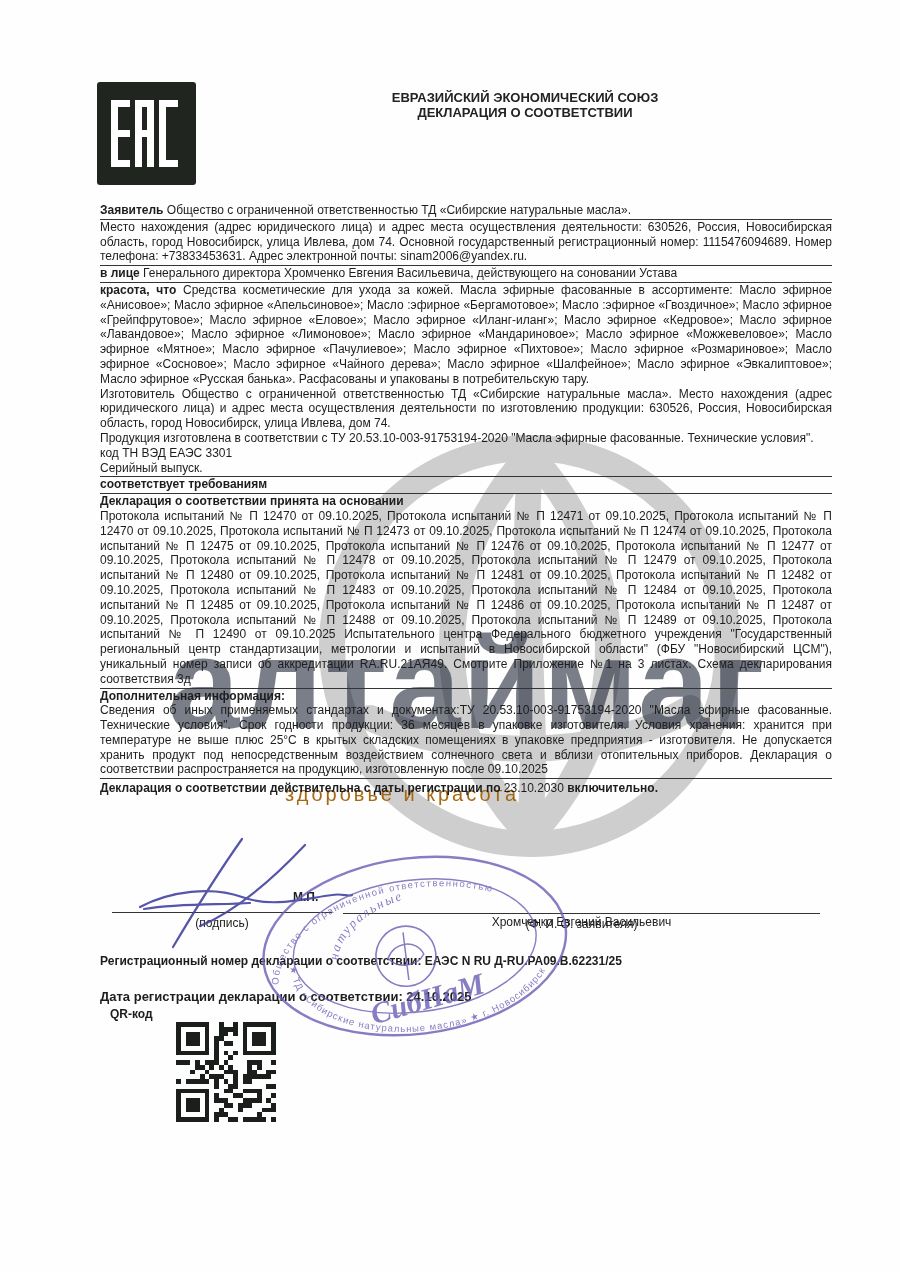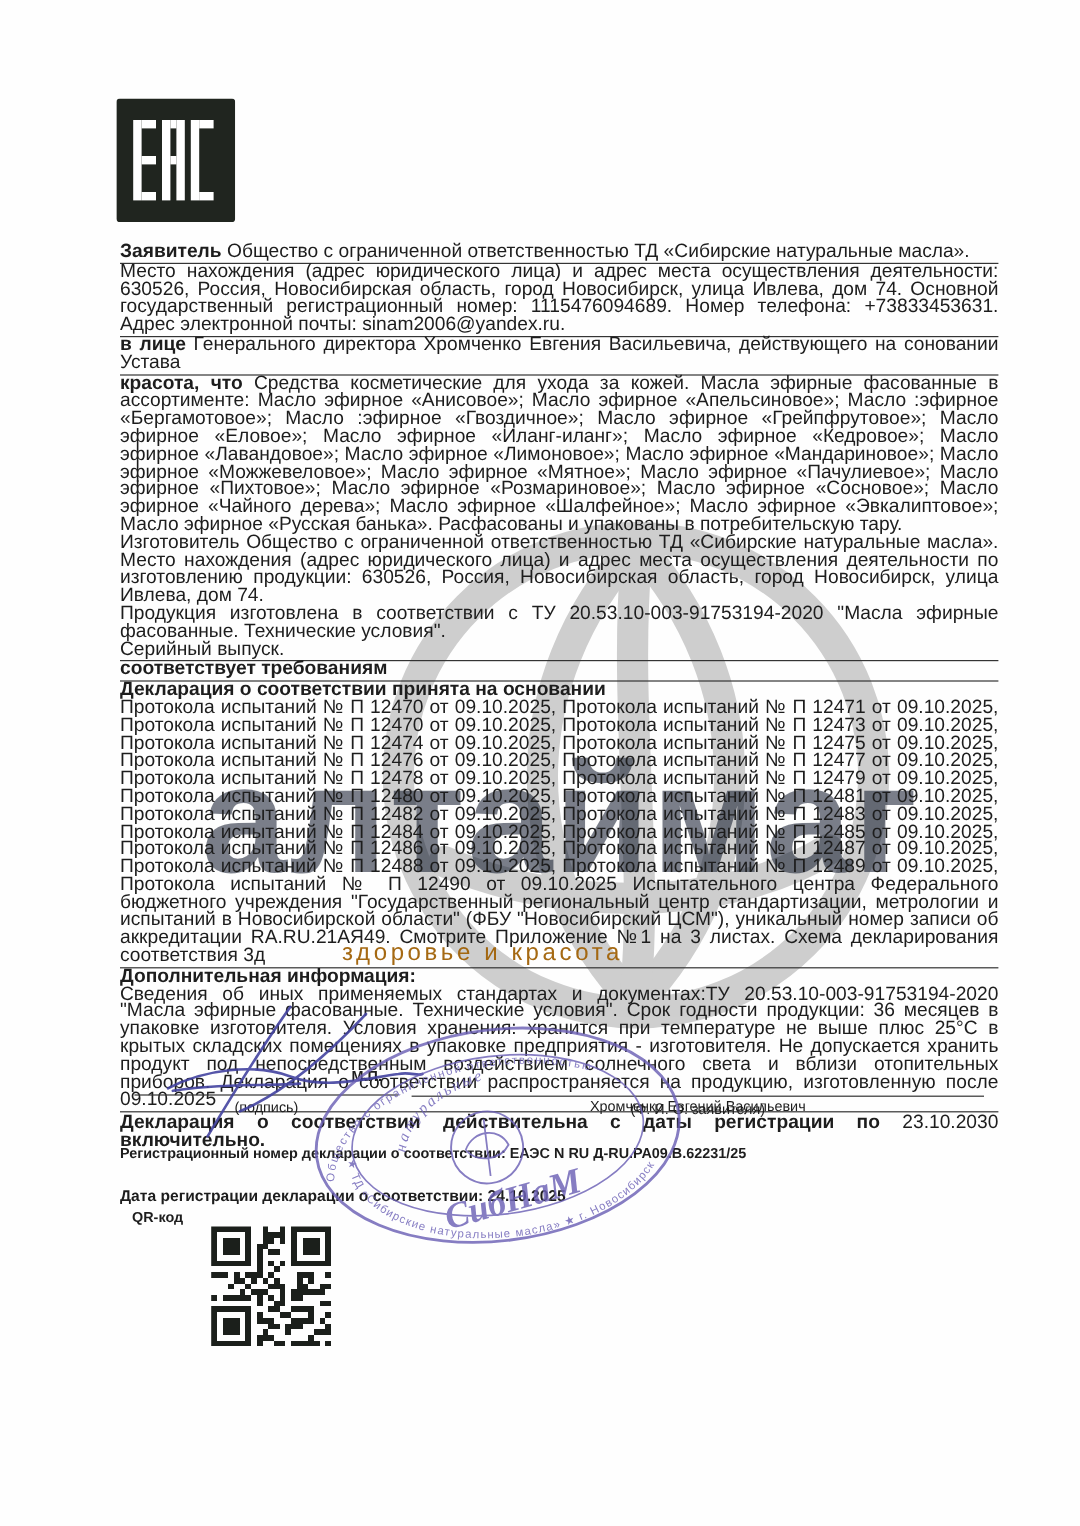--- a/index.html
+++ b/index.html
@@ -9,21 +9,21 @@
   .wm{position:absolute;z-index:1;pointer-events:none;}
   .wm-brand{left:168px;top:620px;font-size:128px;font-weight:bold;letter-spacing:2px;
             color:#0f172a;opacity:.55;white-space:nowrap;line-height:1;}
   .wm-tagline{left:285px;top:783px;font-size:20px;letter-spacing:3px;color:#a16207;opacity:.95;white-space:nowrap;}
   
   .eac-logo{position:absolute;left:97px;top:82px;z-index:2;}
   .doc-title{position:absolute;left:330px;top:90px;width:390px;z-index:2;text-align:center;
              font-weight:bold;font-size:13px;line-height:15px;color:#222;}
   
   .flow{position:absolute;left:100px;top:203px;width:732px;z-index:2;
-        font-size:16px;line-height:14.8px;text-align:justify;}
+        font-size:12px;line-height:14.8px;text-align:justify;}
   .flow p{margin:0;}
   .sec{border-bottom:1.2px solid #343434;padding-bottom:1px;}
   .nosec{padding-top:2px;}
   .bld{font-weight:bold;}
   
   .absline{position:absolute;border-top:1.2px solid #343434;z-index:2;}
   .sig-line-left{left:112px;top:912px;width:220px;}
   .sig-line-right{left:343px;top:913px;width:477px;}
   .sig-caption-left{position:absolute;left:112px;top:916px;width:220px;text-align:center;
                     font-size:12px;z-index:2;}
@@ -66,38 +66,43 @@
     <rect x="38" y="18" width="7" height="67" fill="#fff"></rect>
     <rect x="50" y="18" width="7" height="67" fill="#fff"></rect>
     <rect x="45" y="18" width="5" height="7" fill="#fff"></rect>
     <rect x="45" y="48" width="5" height="7" fill="#fff"></rect>
 
     <rect x="62" y="18" width="7" height="67" fill="#fff"></rect>
     <rect x="69" y="18" width="12" height="7" fill="#fff"></rect>
     <rect x="69" y="78" width="12" height="7" fill="#fff"></rect>
   </svg>
 
+  <div class="doc-title">
+    <div>ЕВРАЗИЙСКИЙ ЭКОНОМИЧЕСКИЙ СОЮЗ</div>
+    <div>ДЕКЛАРАЦИЯ О СООТВЕТСТВИИ</div>
+  </div>
 
   <div class="flow">
     <div class="sec">
       <p><b class="bld">Заявитель</b>
          <span>Общество с ограниченной ответственностью ТД «Сибирские натуральные масла».</span></p>
     </div>
     <div class="sec">
       <p>Место нахождения (адрес юридического лица) и адрес места осуществления деятельности: 630526, Россия, Новосибирская область, город Новосибирск, улица Ивлева, дом 74. Основной государственный регистрационный номер: 1115476094689. Номер телефона: +73833453631. Адрес электронной почты: sinam2006@yandex.ru.</p>
     </div>
     <div class="sec">
       <p><b class="bld">в лице</b>
          <span>Генерального директора Хромченко Евгения Васильевича, действующего на соновании Устава</span></p>
     </div>
     <div class="sec">
       <p><b class="bld">красота, что</b>
          <span>Средства косметические для ухода за кожей. Масла эфирные фасованные в ассортименте: Масло эфирное «Анисовое»; Масло эфирное «Апельсиновое»; Масло :эфирное «Бергамотовое»; Масло :эфирное «Гвоздичное»; Масло эфирное «Грейпфрутовое»; Масло эфирное «Еловое»; Масло эфирное «Иланг-иланг»; Масло эфирное «Кедровое»; Масло эфирное «Лавандовое»; Масло эфирное «Лимоновое»; Масло эфирное «Мандариновое»; Масло эфирное «Можжевеловое»; Масло эфирное «Мятное»; Масло эфирное «Пачулиевое»; Масло эфирное «Пихтовое»; Масло эфирное «Розмариновое»; Масло эфирное «Сосновое»; Масло эфирное «Чайного дерева»; Масло эфирное «Шалфейное»; Масло эфирное «Эвкалиптовое»; Масло эфирное «Русская банька». Расфасованы и упакованы в потребительскую тару.</span></p>
       <p>Изготовитель Общество с ограниченной ответственностью ТД «Сибирские натуральные масла». Место нахождения (адрес юридического лица) и адрес места осуществления деятельности по изготовлению продукции: 630526, Россия, Новосибирская область, город Новосибирск, улица Ивлева, дом 74.</p>
       <p>Продукция изготовлена в соответствии с ТУ 20.53.10-003-91753194-2020 "Масла эфирные фасованные. Технические условия".</p>
+      <p>код ТН ВЭД ЕАЭС 3301</p>
       <p>Серийный выпуск.</p>
     </div>
     <div class="sec">
       <p class="bld">соответствует требованиям</p>
     </div>
     <div class="sec">
       <p class="bld">Декларация о соответствии принята на основании</p>
       <p>Протокола испытаний № П 12470 от 09.10.2025, Протокола испытаний № П 12471 от 09.10.2025, Протокола испытаний № П 12470 от 09.10.2025, Протокола испытаний № П 12473 от 09.10.2025, Протокола испытаний № П 12474 от 09.10.2025, Протокола испытаний № П 12475 от 09.10.2025, Протокола испытаний № П 12476 от 09.10.2025, Протокола испытаний № П 12477 от 09.10.2025, Протокола испытаний № П 12478 от 09.10.2025, Протокола испытаний № П 12479 от 09.10.2025, Протокола испытаний № П 12480 от 09.10.2025, Протокола испытаний № П 12481 от 09.10.2025, Протокола испытаний № П 12482 от 09.10.2025, Протокола испытаний № П 12483 от 09.10.2025, Протокола испытаний № П 12484 от 09.10.2025, Протокола испытаний № П 12485 от 09.10.2025, Протокола испытаний № П 12486 от 09.10.2025, Протокола испытаний № П 12487 от 09.10.2025, Протокола испытаний № П 12488 от 09.10.2025, Протокола испытаний № П 12489 от 09.10.2025, Протокола испытаний № П 12490 от 09.10.2025 Испытательного центра Федерального бюджетного учреждения "Государственный региональный центр стандартизации, метрологии и испытаний в Новосибирской области" (ФБУ "Новосибирский ЦСМ"), уникальный номер записи об аккредитации RA.RU.21АЯ49. Смотрите Приложение №1 на 3 листах. Схема декларирования соответствия 3д</p>
     </div>
     <div class="sec">

